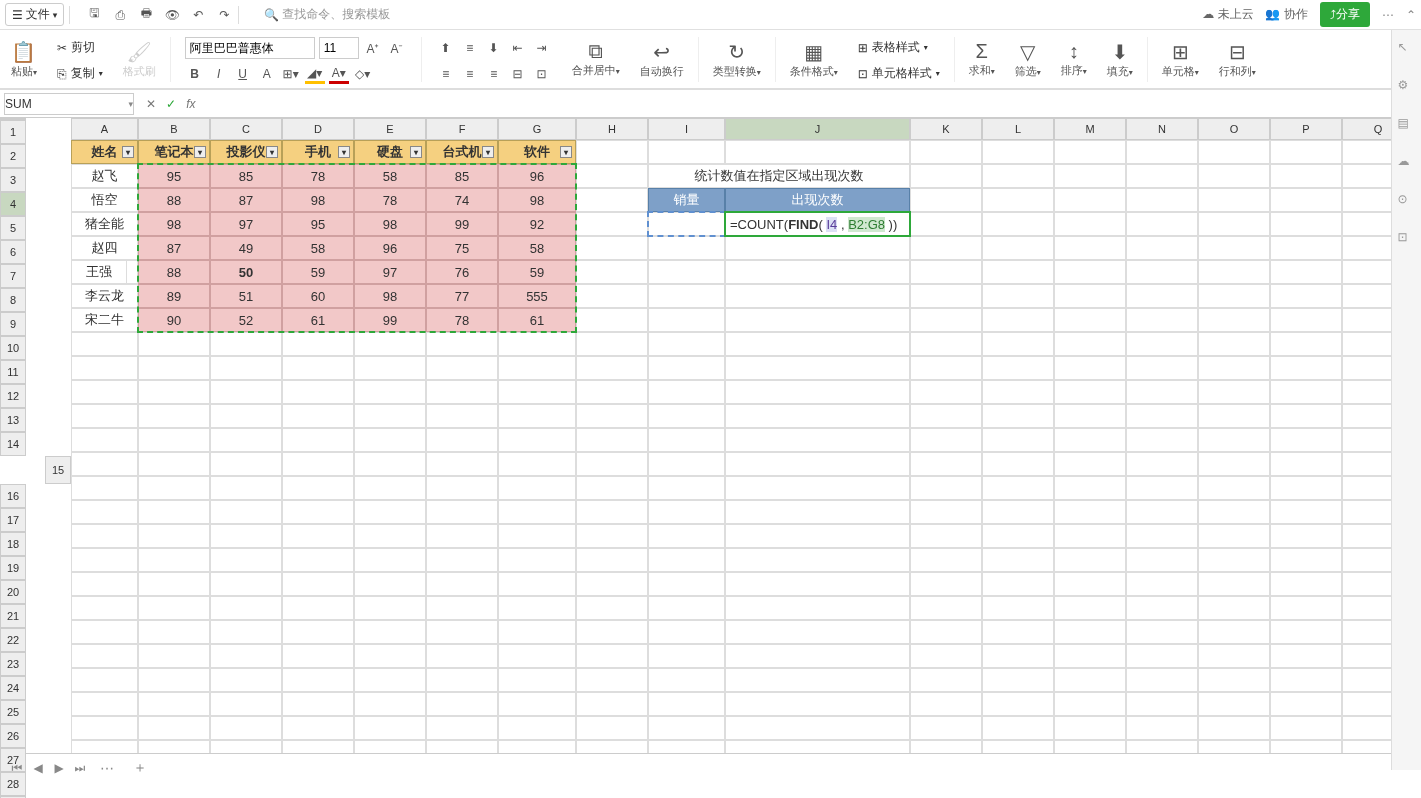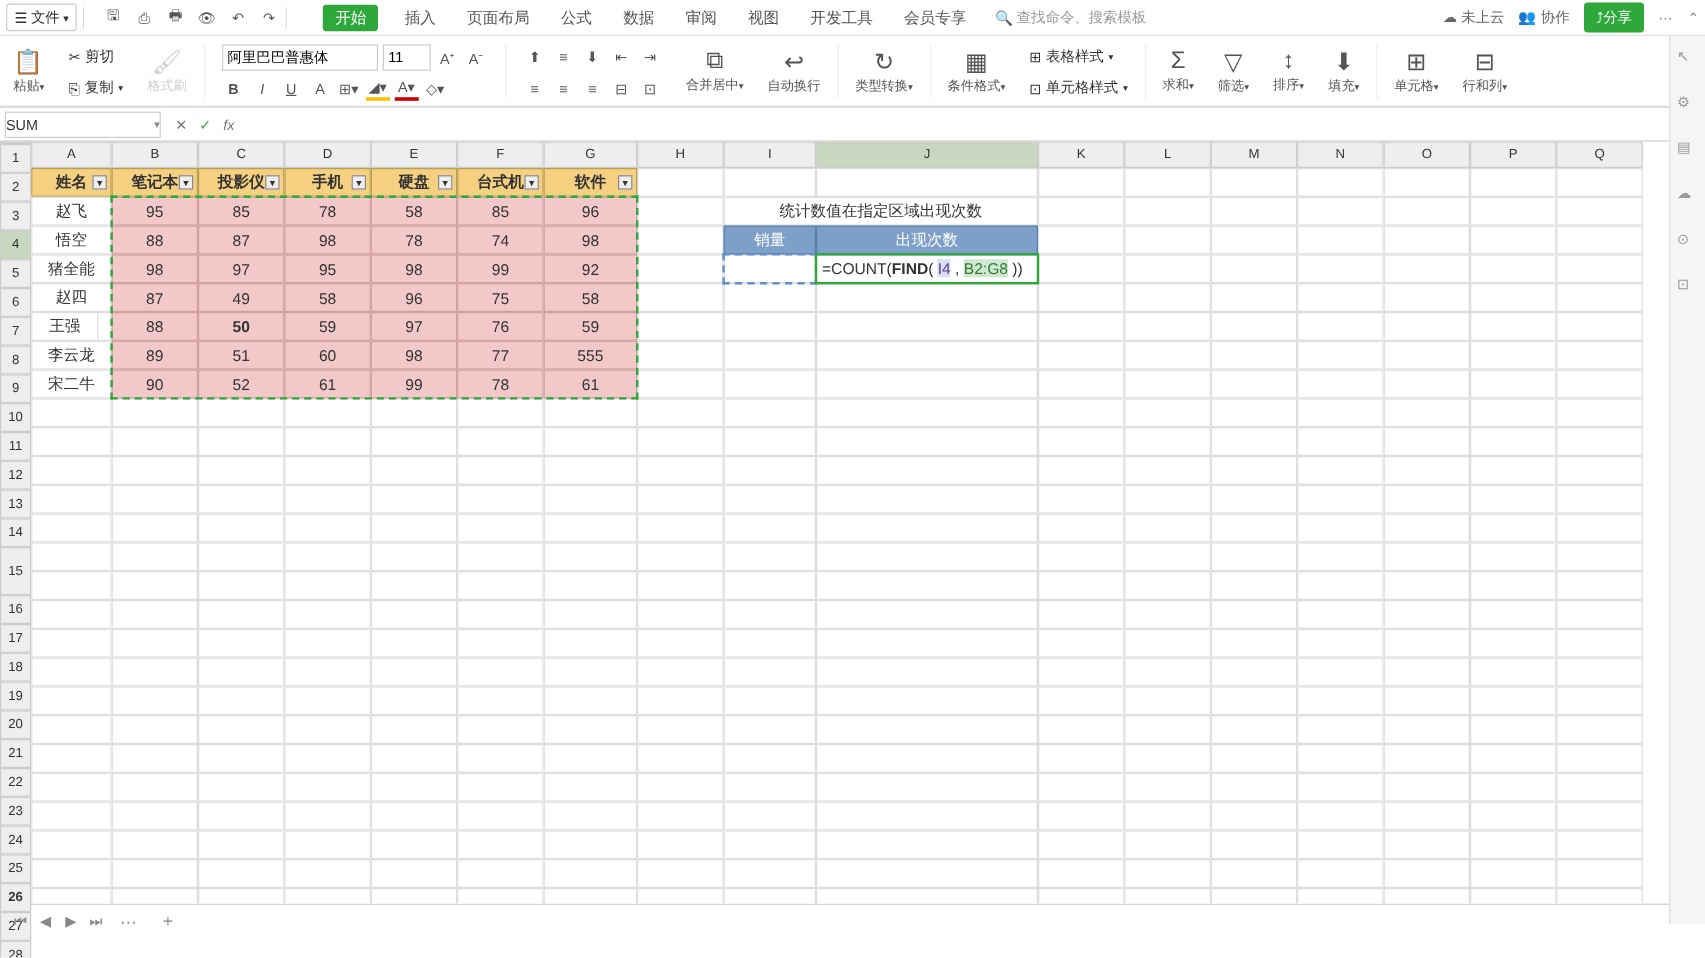--- a/index.html
+++ b/index.html
@@ -184,31 +184,20 @@
   <div class="qat-sep"></div>
   <div class="qat">
     <span class="qat-btn">🖫</span>
     <span class="qat-btn">⎙</span>
     <span class="qat-btn">🖶</span>
     <span class="qat-btn">👁</span>
     <span class="qat-btn">↶</span>
     <span class="qat-btn">↷</span>
   </div>
   <div class="qat-sep"></div>
-  <div class="menu-tabs">
-    <span class="menu-tab active">开始</span>
-    <span class="menu-tab">插入</span>
-    <span class="menu-tab">页面布局</span>
-    <span class="menu-tab">公式</span>
-    <span class="menu-tab">数据</span>
-    <span class="menu-tab">审阅</span>
-    <span class="menu-tab">视图</span>
-    <span class="menu-tab">开发工具</span>
-    <span class="menu-tab">会员专享</span>
-  </div>
   <div class="search-area">
     <span>查找命令、搜索模板</span>
   </div>
   <div class="right-status">
     <span><span>☁</span> <span>未上云</span></span>
     <span><span>👥</span> <span>协作</span></span>
     <span class="share-btn">
         <span>⤴</span> 
         <span>分享</span>
       </span>
@@ -366,32 +355,32 @@
         <div class="row-header" style="height: 24px;">5</div>
         <div class="row-header" style="height: 24px;">6</div>
         <div class="row-header" style="height: 24px;">7</div>
         <div class="row-header" style="height: 24px;">8</div>
         <div class="row-header" style="height: 24px;">9</div>
         <div class="row-header" style="height: 24px;">10</div>
         <div class="row-header" style="height: 24px;">11</div>
         <div class="row-header" style="height: 24px;">12</div>
         <div class="row-header" style="height: 24px;">13</div>
         <div class="row-header" style="height: 24px;">14</div>
-        <div class="row-header" style="height: 40px;">15</div>
+        <div class="row-header" style="height: 28px; margin-left: 45px;">15</div>
         <div class="row-header" style="height: 24px;">16</div>
         <div class="row-header" style="height: 24px;">17</div>
         <div class="row-header" style="height: 24px;">18</div>
         <div class="row-header" style="height: 24px;">19</div>
         <div class="row-header" style="height: 24px;">20</div>
         <div class="row-header" style="height: 24px;">21</div>
         <div class="row-header" style="height: 24px;">22</div>
         <div class="row-header" style="height: 24px;">23</div>
         <div class="row-header" style="height: 24px;">24</div>
         <div class="row-header" style="height: 24px;">25</div>
-        <div class="row-header" style="height: 24px; font-weight: bold;">26</div>
+        <div class="row-header" style="height: 24px;">26</div>
         <div class="row-header" style="height: 24px;">27</div>
         <div class="row-header" style="height: 24px;">28</div>
         <div class="row-header" style="height: 24px;">29</div>
       </div>
   </div>
   <div class="grid-main">
     <div class="col-headers" id="col-headers">
         <div class="col-header" style="width: 67px;">A</div>
         <div class="col-header" style="width: 72px;">B</div>
         <div class="col-header" style="width: 72px;">C</div>

